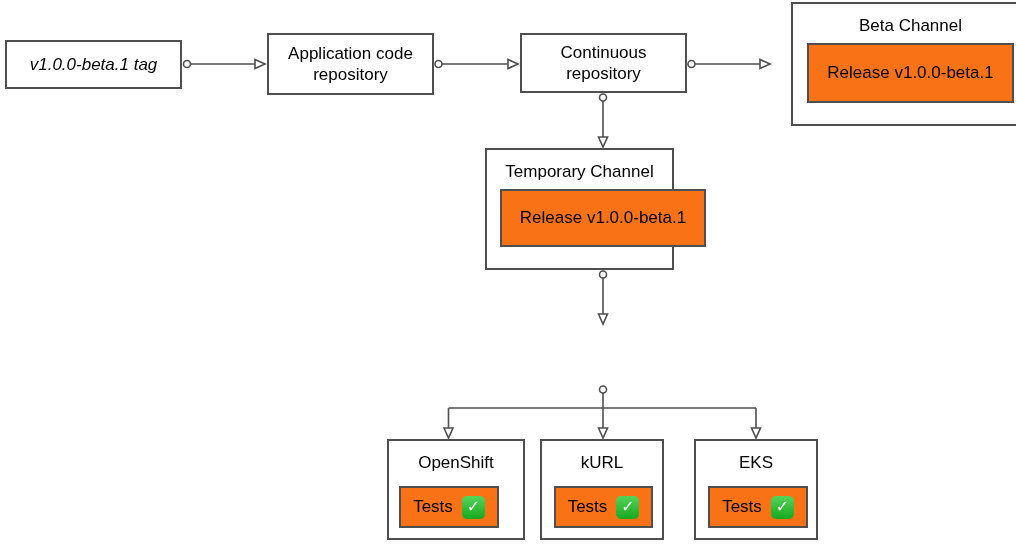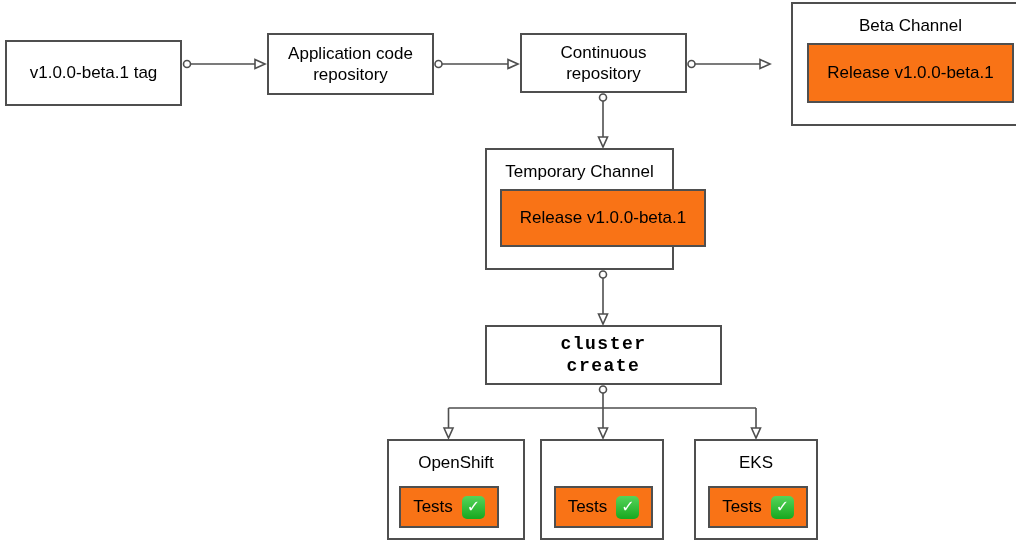--- a/index.html
+++ b/index.html
@@ -113,21 +113,21 @@
 
     <g>
       <path d="M603,393 L603,428 M448.5,408 L756,408 M448.5,408 L448.5,428 M756,408 L756,428"></path>
       <circle cx="603" cy="389.5" r="3.5" fill="#ffffff"></circle>
       <polygon points="444,428 448.5,438 453,428" fill="#ffffff"></polygon>
       <polygon points="598.5,428 603,438 607.5,428" fill="#ffffff"></polygon>
       <polygon points="751.5,428 756,438 760.5,428" fill="#ffffff"></polygon>
     </g>
   </svg>
 
-  <div class="node leaf" style="left:5px; top:40px; width:177px; height:66px;">
+  <div class="node leaf" style="left:5px; top:40px; width:177px; height:49px;font-style:italic;">
     <span class="label">v1.0.0-beta.1 tag</span>
   </div>
 
   <div class="node leaf" style="left:267px; top:33px; width:167px; height:62px;">
     <span class="label">Application code repository</span>
   </div>
 
   <div class="node leaf" style="left:520px; top:33px; width:167px; height:60px;">
     <span class="label">Continuous repository</span>
   </div>
@@ -139,35 +139,33 @@
     </div>
   </div>
 
   <div class="node container-node" style="left:485px; top:148px; width:189px; height:122px;">
     <span class="container-title">Temporary Channel</span>
     <div class="inner-box" style="left:13px; top:39px; width:206px; height:58px;">
       <span>Release v1.0.0-beta.1</span>
     </div>
   </div>
 
-  <div class="node leaf" style="left:485px; top:325px; width:237px; height:60px;">
-    <span class="label mono">cluster create</span>
-  </div>
 
   <div class="node container-node" style="left:387px; top:439px; width:138px; height:101px;">
     <span class="container-title">OpenShift</span>
     <div class="inner-box" style="left:10px; top:45px; width:100px; height:42px;">
       <span>Tests</span>
       <span class="check-icon">
         <span>✓</span>
       </span>
     </div>
   </div>
 
   <div class="node container-node" style="left:540px; top:439px; width:124px; height:101px;">
+    <span class="container-title">kURL</span>
     <div class="inner-box" style="left:12px; top:45px; width:99px; height:42px;">
       <span>Tests</span>
       <span class="check-icon">
         <span>✓</span>
       </span>
     </div>
   </div>
 
   <div class="node container-node" style="left:694px; top:439px; width:124px; height:101px;">
     <span class="container-title">EKS</span>

